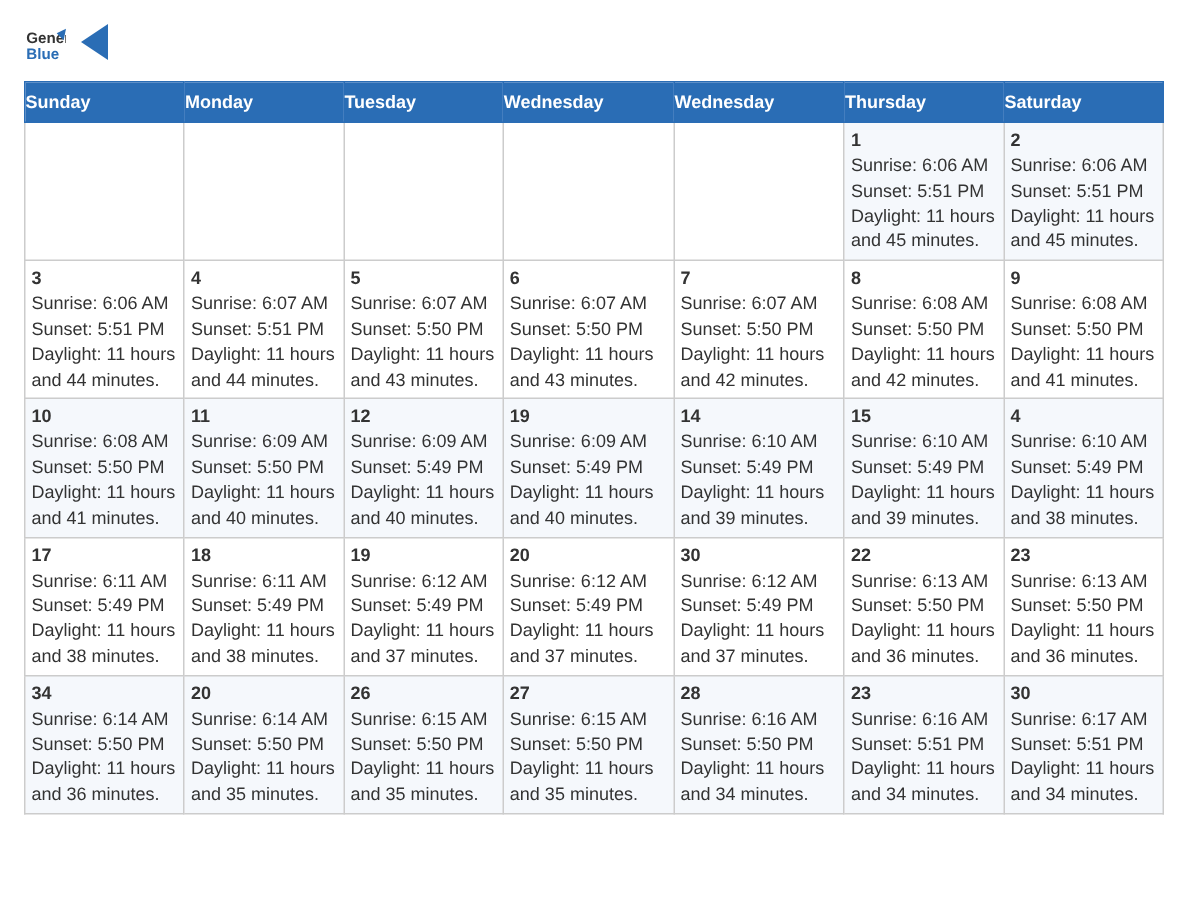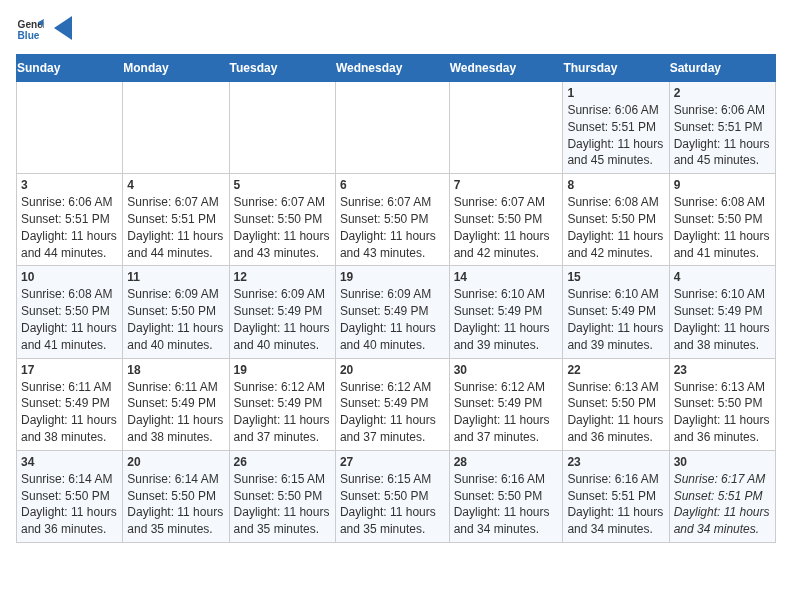--- a/index.html
+++ b/index.html
@@ -303,19 +303,19 @@
 Daylight: 11 hours and 34 minutes.</div>
         </td>
         <td>
           <div class="day-num">23</div>
           <div class="day-info" style="white-space: pre-line;">Sunrise: 6:16 AM
 Sunset: 5:51 PM
 Daylight: 11 hours and 34 minutes.</div>
         </td>
         <td>
           <div class="day-num">30</div>
-          <div class="day-info" style="white-space: pre-line; font-style: italic;">Sunrise: 6:17 AM
+          <div class="day-info" style="white-space: pre-line;">Sunrise: 6:17 AM
 Sunset: 5:51 PM
 Daylight: 11 hours and 34 minutes.</div>
         </td>
       </tr>
     </tbody>
 </table>
 
 </body></html>

